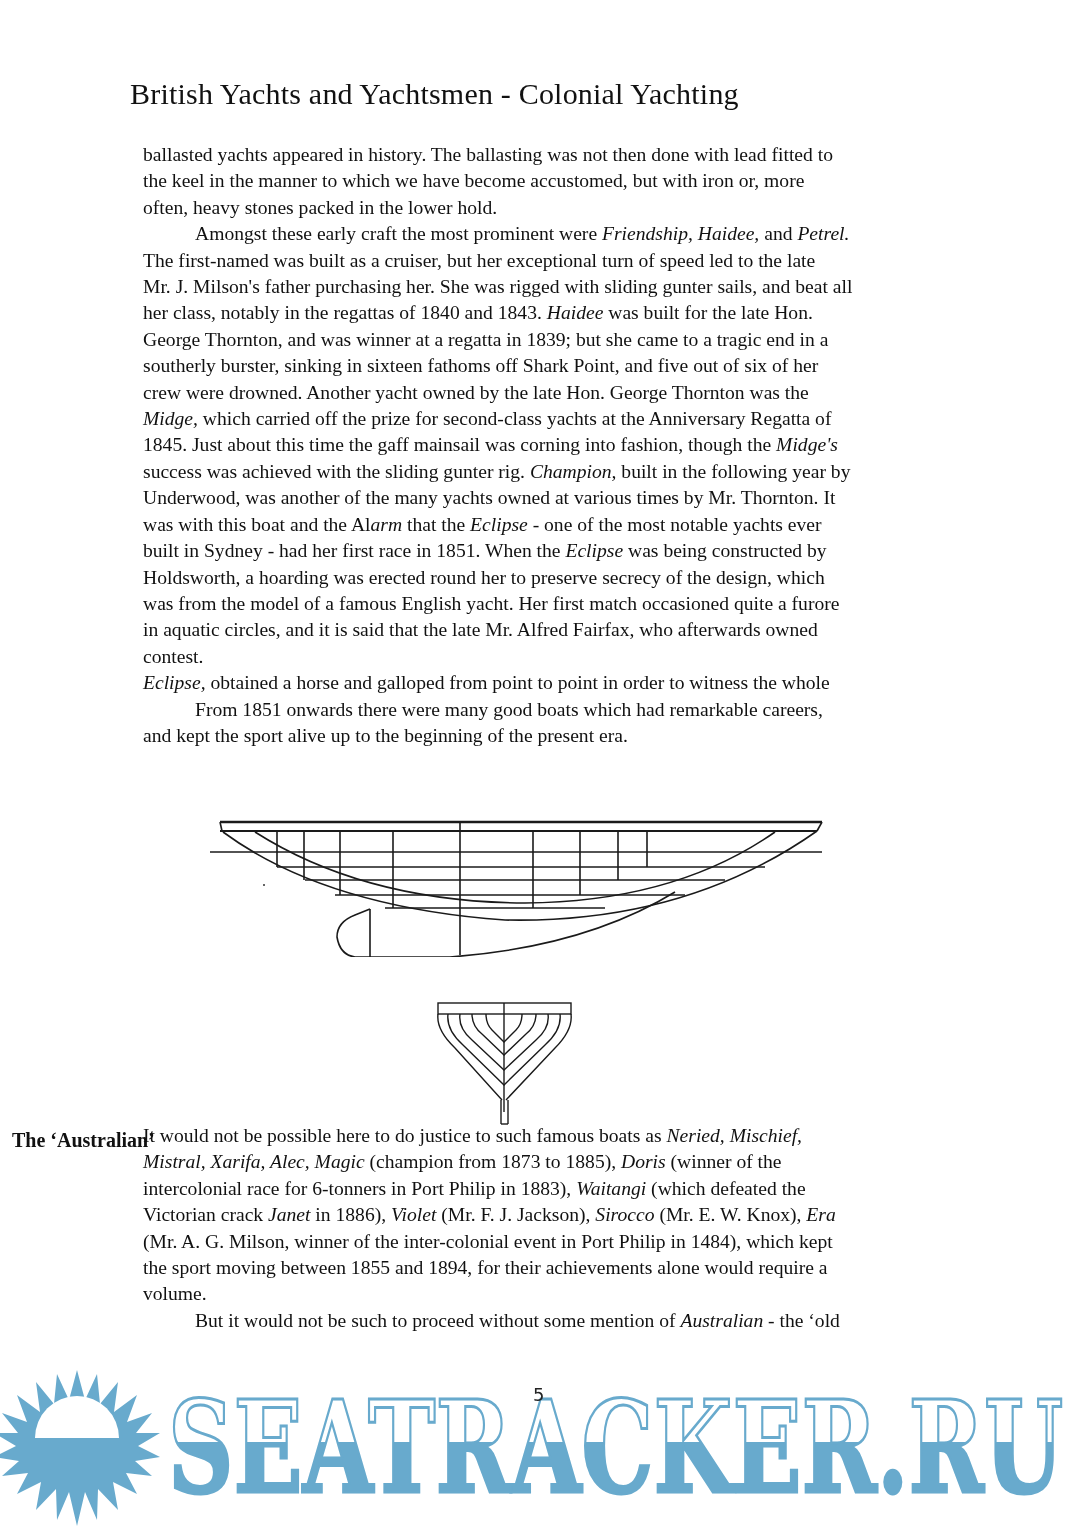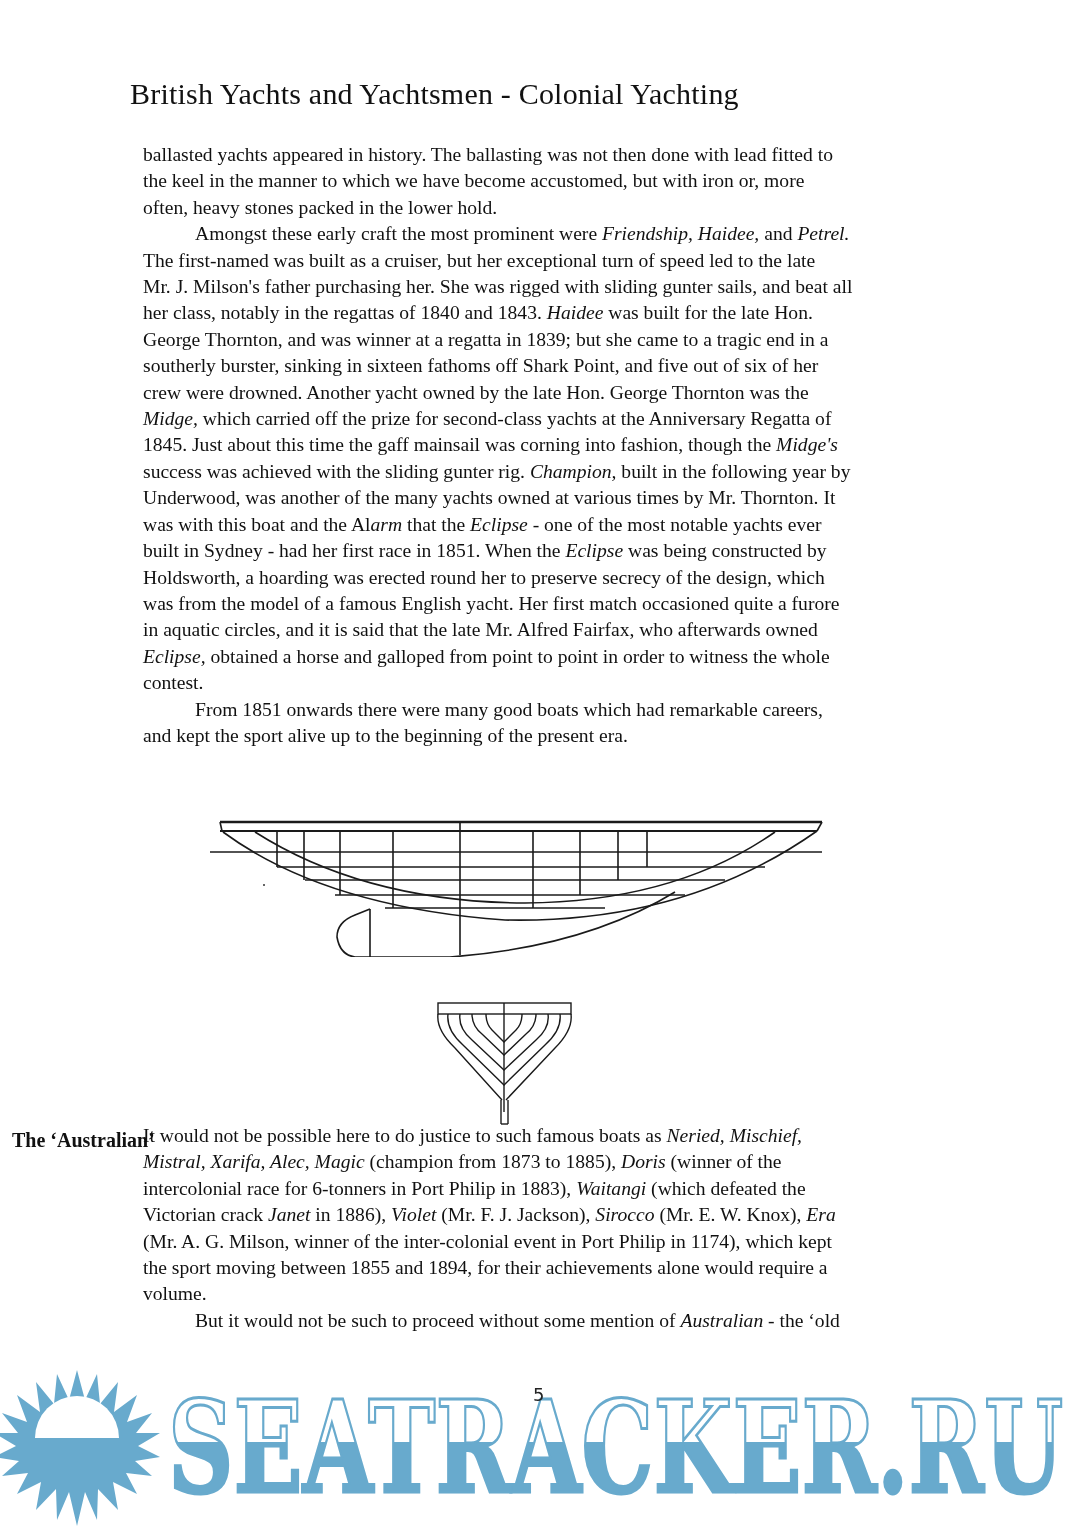--- a/index.html
+++ b/index.html
@@ -63,22 +63,22 @@
   <span class="line">crew were drowned. Another yacht owned by the late Hon. George Thornton was the</span>
   <span class="line"><em>Midge,</em><span> which carried off the prize for second-class yachts at the Anniversary Regatta of</span></span>
   <span class="line"><span>1845. Just about this time the gaff mainsail was corning into fashion, though the </span><em>Midge's</em></span>
   <span class="line"><span>success was achieved with the sliding gunter rig. </span><em>Champion,</em><span> built in the following year by</span></span>
   <span class="line">Underwood, was another of the many yachts owned at various times by Mr. Thornton. It</span>
   <span class="line"><span>was with this boat and the Al</span><em>arm</em><span> that the </span><em>Eclipse</em><span> - one of the most notable yachts ever</span></span>
   <span class="line"><span>built in Sydney - had her first race in 1851. When the </span><em>Eclipse</em><span> was being constructed by</span></span>
   <span class="line">Holdsworth, a hoarding was erected round her to preserve secrecy of the design, which</span>
   <span class="line">was from the model of a famous English yacht. Her first match occasioned quite a furore</span>
   <span class="line">in aquatic circles, and it is said that the late Mr. Alfred Fairfax, who afterwards owned</span>
+  <span class="line">contest.</span>
   <span class="line"><em>Eclipse,</em><span> obtained a horse and galloped from point to point in order to witness the whole</span></span>
-  <span class="line">contest.</span>
 
   <span class="line indent">From 1851 onwards there were many good boats which had remarkable careers,</span>
   <span class="line">and kept the sport alive up to the beginning of the present era.</span>
 </div>
 
 <svg class="figure-profile" viewBox="0 0 625 145" xmlns="http://www.w3.org/2000/svg">
   <g fill="none" stroke="#1a1a1a" stroke-width="1.6">
 
     <line x1="15" y1="10" x2="617" y2="10" stroke-width="2.4"></line>
     <line x1="15" y1="19" x2="612" y2="19" stroke-width="2"></line>
@@ -128,21 +128,21 @@
   </g>
 </svg>
 
 <div class="caption">The ‘Australian’</div>
 
 <div class="body-text" id="block2">
   <span class="line"><span>It would not be possible here to do justice to such famous boats as </span><em>Neried, Mischief,</em></span>
   <span class="line"><em>Mistral, Xarifa, Alec, Magic</em><span> (champion from 1873 to 1885), </span><em>Doris</em><span> (winner of the</span></span>
   <span class="line"><span>intercolonial race for 6-tonners in Port Philip in 1883), </span><em>Waitangi</em><span> (which defeated the</span></span>
   <span class="line"><span>Victorian crack </span><em>Janet</em><span> in 1886), </span><em>Violet</em><span> (Mr. F. J. Jackson), </span><em>Sirocco</em><span> (Mr. E. W. Knox), </span><em>Era</em></span>
-  <span class="line">(Mr. A. G. Milson, winner of the inter-colonial event in Port Philip in 1174), which kept</span>
+  <span class="line">(Mr. A. G. Milson, winner of the inter-colonial event in Port Philip in 1484), which kept</span>
   <span class="line">the sport moving between 1855 and 1894, for their achievements alone would require a</span>
   <span class="line">volume.</span>
   <span class="line indent"><span>But it would not be such to proceed without some mention of </span><em>Australian</em><span> - the ‘old</span></span>
 </div>
 
 <svg class="watermark" viewBox="0 0 1080 156" xmlns="http://www.w3.org/2000/svg">
   <g>
 
     <polygon fill="#68aacd" points="
       77,0 85,30 97,4 100,34 118,12 114,42 137,25 127,52 152,43 136,63 160,63 138,76 160,87 135,91 152,106 126,103 137,124 113,112 118,140 98,119 97,150 85,122 77,156 69,122 57,150 56,119 36,140 41,112 17,124 28,103 2,106 19,91 -6,87 16,76 -6,63 18,63 2,43 27,52 17,25 40,42 36,12 54,34 57,4 69,30"></polygon>

